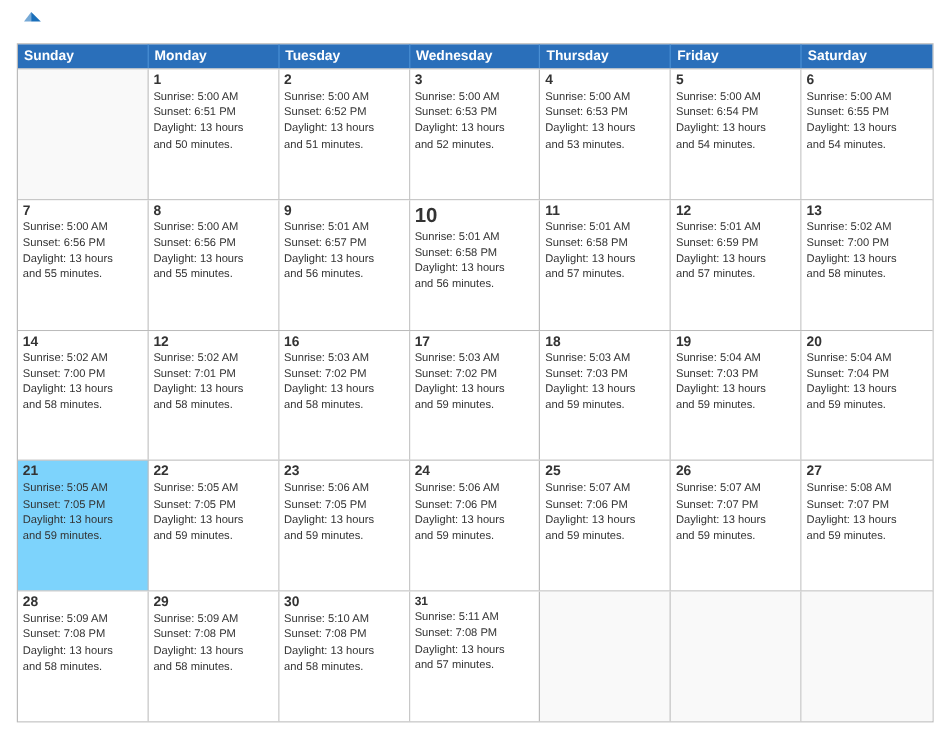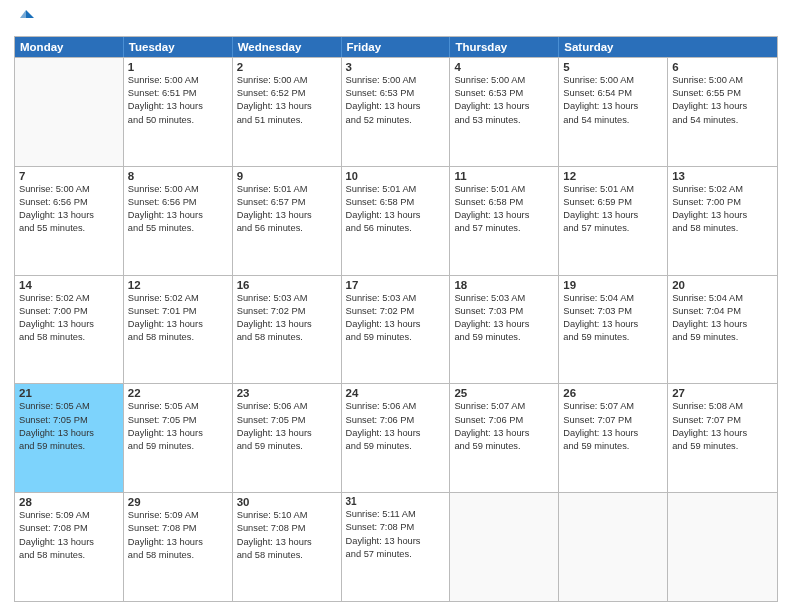--- a/index.html
+++ b/index.html
@@ -84,25 +84,26 @@
     </div>
     <div class="title-block">
       <div class="month-title"></div>
       <div class="subtitle"></div>
     </div>
   </div>
 
   <div style="flex:1;display:flex;flex-direction:column;border:1px solid #bbb;">
 
     <div class="calendar-header-row" id="cal-header">
+        <div class="calendar-header-cell">Sunday</div>
         <div class="calendar-header-cell">Monday</div>
         <div class="calendar-header-cell">Tuesday</div>
         <div class="calendar-header-cell">Wednesday</div>
+        <div class="calendar-header-cell">Thursday</div>
         <div class="calendar-header-cell">Friday</div>
-        <div class="calendar-header-cell">Thursday</div>
         <div class="calendar-header-cell">Saturday</div>
       </div>
 
     <div style="flex:1;display:flex;flex-direction:column;" id="cal-body">
         <div style="display: grid; grid-template-columns: repeat(7, 1fr); flex: 1 1 0%; border-top: 1px solid rgb(187, 187, 187);">
           <div style="border-right: 1px solid rgb(187, 187, 187); padding: 3px 4px; background: rgb(249, 249, 249); overflow: hidden;"></div>
           <div style="border-right: 1px solid rgb(187, 187, 187); padding: 3px 4px; background: rgb(255, 255, 255); overflow: hidden;">
             <span style="font-weight: bold; font-size: 11.5px; display: block; margin-bottom: 1px;">1</span>
             <div style="font-size: 9.3px; color: rgb(51, 51, 51); line-height: 1.42;">Sunrise: 5:00 AM<br>Sunset: 6:51 PM<br>Daylight: 13 hours<br>and 50 minutes.</div>
           </div>
@@ -134,21 +135,21 @@
           </div>
           <div style="border-right: 1px solid rgb(187, 187, 187); padding: 3px 4px; background: rgb(255, 255, 255); overflow: hidden;">
             <span style="font-weight: bold; font-size: 11.5px; display: block; margin-bottom: 1px;">8</span>
             <div style="font-size: 9.3px; color: rgb(51, 51, 51); line-height: 1.42;">Sunrise: 5:00 AM<br>Sunset: 6:56 PM<br>Daylight: 13 hours<br>and 55 minutes.</div>
           </div>
           <div style="border-right: 1px solid rgb(187, 187, 187); padding: 3px 4px; background: rgb(255, 255, 255); overflow: hidden;">
             <span style="font-weight: bold; font-size: 11.5px; display: block; margin-bottom: 1px;">9</span>
             <div style="font-size: 9.3px; color: rgb(51, 51, 51); line-height: 1.42;">Sunrise: 5:01 AM<br>Sunset: 6:57 PM<br>Daylight: 13 hours<br>and 56 minutes.</div>
           </div>
           <div style="border-right: 1px solid rgb(187, 187, 187); padding: 3px 4px; background: rgb(255, 255, 255); overflow: hidden;">
-            <span style="font-weight: bold; font-size: 11px; display: block; margin-bottom: 1px;">10</span>
+            <span style="font-weight: bold; font-size: 17px; display: block; margin-bottom: 1px;">10</span>
             <div style="font-size: 9.3px; color: rgb(51, 51, 51); line-height: 1.42;">Sunrise: 5:01 AM<br>Sunset: 6:58 PM<br>Daylight: 13 hours<br>and 56 minutes.</div>
           </div>
           <div style="border-right: 1px solid rgb(187, 187, 187); padding: 3px 4px; background: rgb(255, 255, 255); overflow: hidden;">
             <span style="font-weight: bold; font-size: 11.5px; display: block; margin-bottom: 1px;">11</span>
             <div style="font-size: 9.3px; color: rgb(51, 51, 51); line-height: 1.42;">Sunrise: 5:01 AM<br>Sunset: 6:58 PM<br>Daylight: 13 hours<br>and 57 minutes.</div>
           </div>
           <div style="border-right: 1px solid rgb(187, 187, 187); padding: 3px 4px; background: rgb(255, 255, 255); overflow: hidden;">
             <span style="font-weight: bold; font-size: 11.5px; display: block; margin-bottom: 1px;">12</span>
             <div style="font-size: 9.3px; color: rgb(51, 51, 51); line-height: 1.42;">Sunrise: 5:01 AM<br>Sunset: 6:59 PM<br>Daylight: 13 hours<br>and 57 minutes.</div>
           </div>

